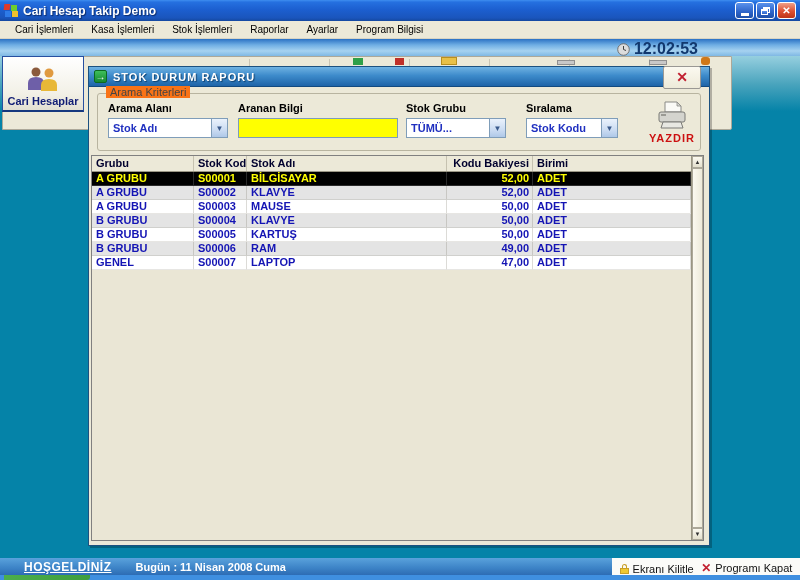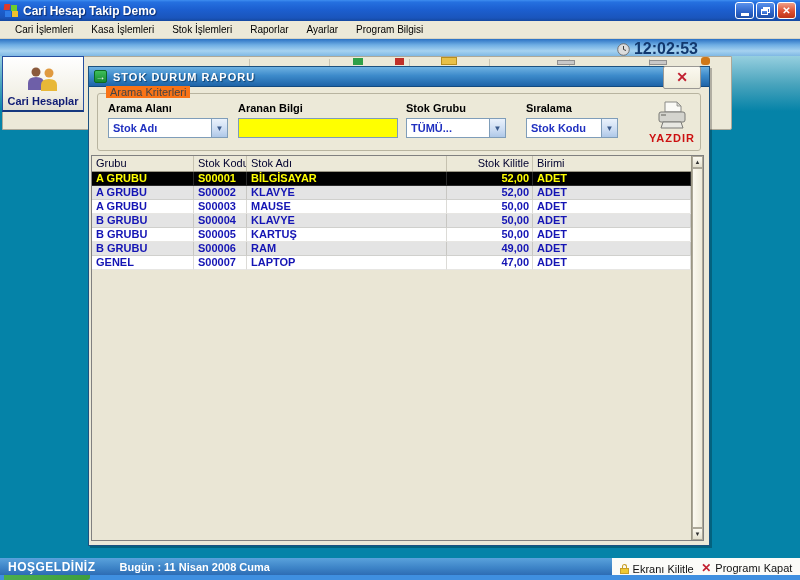--- a/index.html
+++ b/index.html
@@ -90,21 +90,21 @@
   .text-input { position:absolute; top:16px; height:20px; background:#FFFF00; border:1px solid #7F9DB9;
     padding:0 4px; font-family:"Liberation Sans",sans-serif; font-weight:bold; color:#202020; font-size:11px; }
   .print-btn { position:absolute; left:546px; top:0px; width:56px; height:56px; display:flex;
     flex-direction:column; align-items:center; justify-content:center; cursor:default; }
   .print-btn .plabel { color:#CC1010; font-weight:bold; font-size:11px; letter-spacing:1px; margin-top:1px; }
 
   
   .grid { position:absolute; left:2px; top:88px; width:613px; height:386px;
     background:#EAE6D5; border:1px solid #808080; }
   .grid-header { display:flex; height:16px; background:#ECE9D8; border-bottom:1px solid #9A9684; }
-  .grid-header .hcell { padding:1px 3px 0 4px; font-weight:normal; color:#00002E; border-right:1px solid #C6C2B0;
+  .grid-header .hcell { padding:1px 3px 0 4px; font-weight:bold; color:#00002E; border-right:1px solid #C6C2B0;
     white-space:nowrap; overflow:hidden; }
   .grid-rows { position:absolute; left:0; top:16px; right:12px; bottom:0; }
   .grid-row { display:flex; height:14px; line-height:13px; font-weight:bold; color:#1414B4; }
   .grid-row.norm { background:#FFFFFF; }
   .grid-row.alt { background:#E4E4E4; }
   .grid-row.selected { background:#000000; color:#FFFF00; }
   .grid-cell { padding:0 3px 0 4px; border-right:1px solid rgba(120,116,100,0.25);
     border-bottom:1px solid rgba(120,116,100,0.18); white-space:nowrap; overflow:hidden; }
   .grid-row.selected .grid-cell { border-right-color:#2A2A2A; border-bottom-color:#2A2A2A; }
   .col0{width:102px;} .col1{width:53px;} .col2{width:200px;}
@@ -116,21 +116,21 @@
   .sb-btn { position:absolute; left:0; width:11px; height:12px;
     background:linear-gradient(180deg,#FBF9F0,#E4E0CE); border:1px solid #ACA899;
     display:flex; align-items:center; justify-content:center; font-size:6px; color:#303030; }
   .sb-up { top:0; } .sb-down { bottom:0; }
   .sb-thumb { position:absolute; left:0; top:12px; bottom:12px; width:11px;
     background:linear-gradient(90deg,#FBF9F0,#EDEADA); border:1px solid #ACA899; }
 
   
   .statusbar { position:absolute; left:0; top:558px; width:800px; height:17px;
     background:linear-gradient(180deg,#5AA2DC 0%,#3E85C8 55%,#2D6CB4 100%); display:flex; align-items:center; }
-  .status-welcome { color:#fff; font-weight:bold; font-size:12px; margin-left:8px; letter-spacing:0.5px; }
+  .status-welcome { color:#fff; font-weight:bold; font-size:12px; margin-left:24px; letter-spacing:0.5px;text-decoration:underline; }
   .status-date { color:#fff; font-weight:bold; font-size:11px; margin-left:24px; }
   .status-right { position:absolute; right:0; top:0; width:188px; height:17px; background:#FBFBF8;
     display:flex; align-items:flex-end; justify-content:space-evenly; }
   .status-action { display:flex; align-items:center; gap:4px; color:#101010; font-size:11px; cursor:default; }
   .lock-icon { width:9px; height:10px; position:relative; }
   .lock-icon .shackle { position:absolute; left:2px; top:0; width:5px; height:5px;
     border:1px solid #C89F28; border-bottom:none; border-radius:3px 3px 0 0; }
   .lock-icon .body { position:absolute; left:0; bottom:0; width:9px; height:6px; background:#EFC832;
     border:1px solid #C89F28; }
   .red-x { color:#C22030; font-weight:bold; font-size:12px; }
@@ -266,21 +266,21 @@
           </svg>
           <span class="plabel">YAZDIR</span>
         </div>
       </div>
 
       <div class="grid">
         <div class="grid-header">
           <div class="hcell col0">Grubu</div>
           <div class="hcell col1">Stok Kodu</div>
           <div class="hcell col2">Stok Adı</div>
-          <div class="hcell col3">Stok Kilitle</div>
+          <div class="hcell col3">Kodu Bakiyesi</div>
           <div class="hcell col4" style="border-right:none">Birimi</div>
         </div>
         <div class="grid-rows">
             <div class="grid-row selected">
               <div class="grid-cell col0">A GRUBU</div>
               <div class="grid-cell col1">S00001</div>
               <div class="grid-cell col2">BİLGİSAYAR</div>
               <div class="grid-cell col3">52,00</div>
               <div class="grid-cell col4">ADET</div>
             </div>

